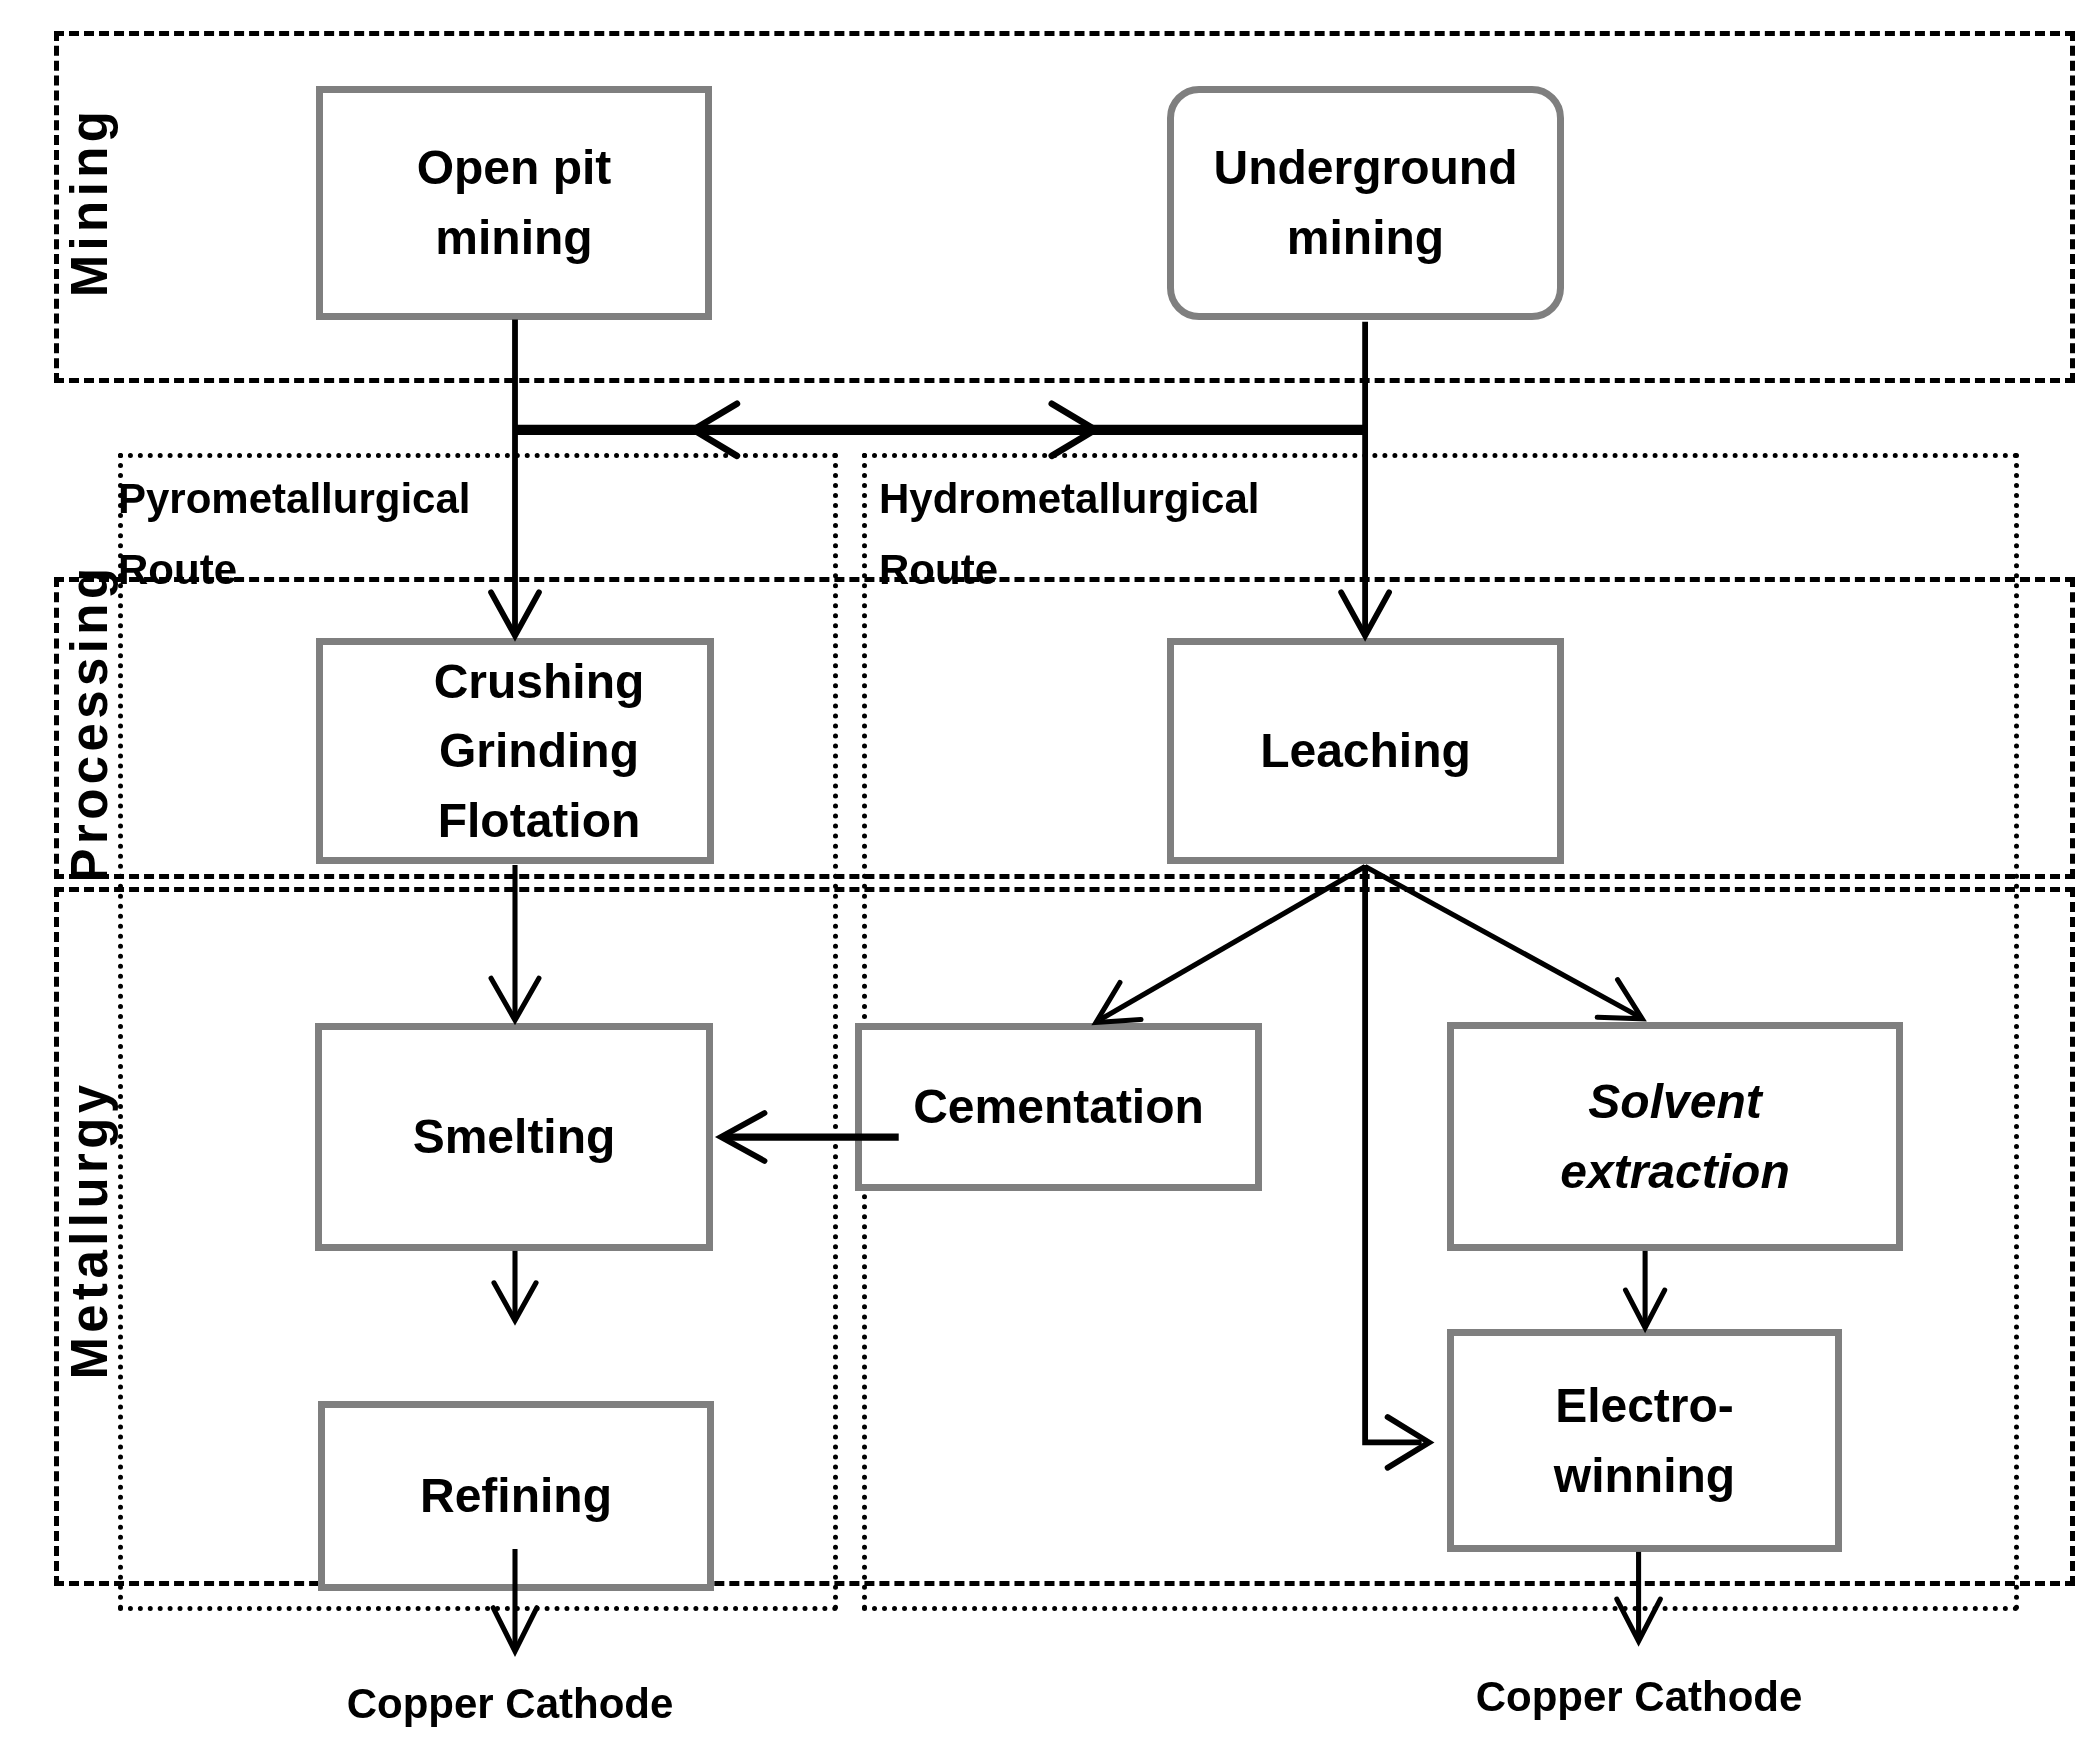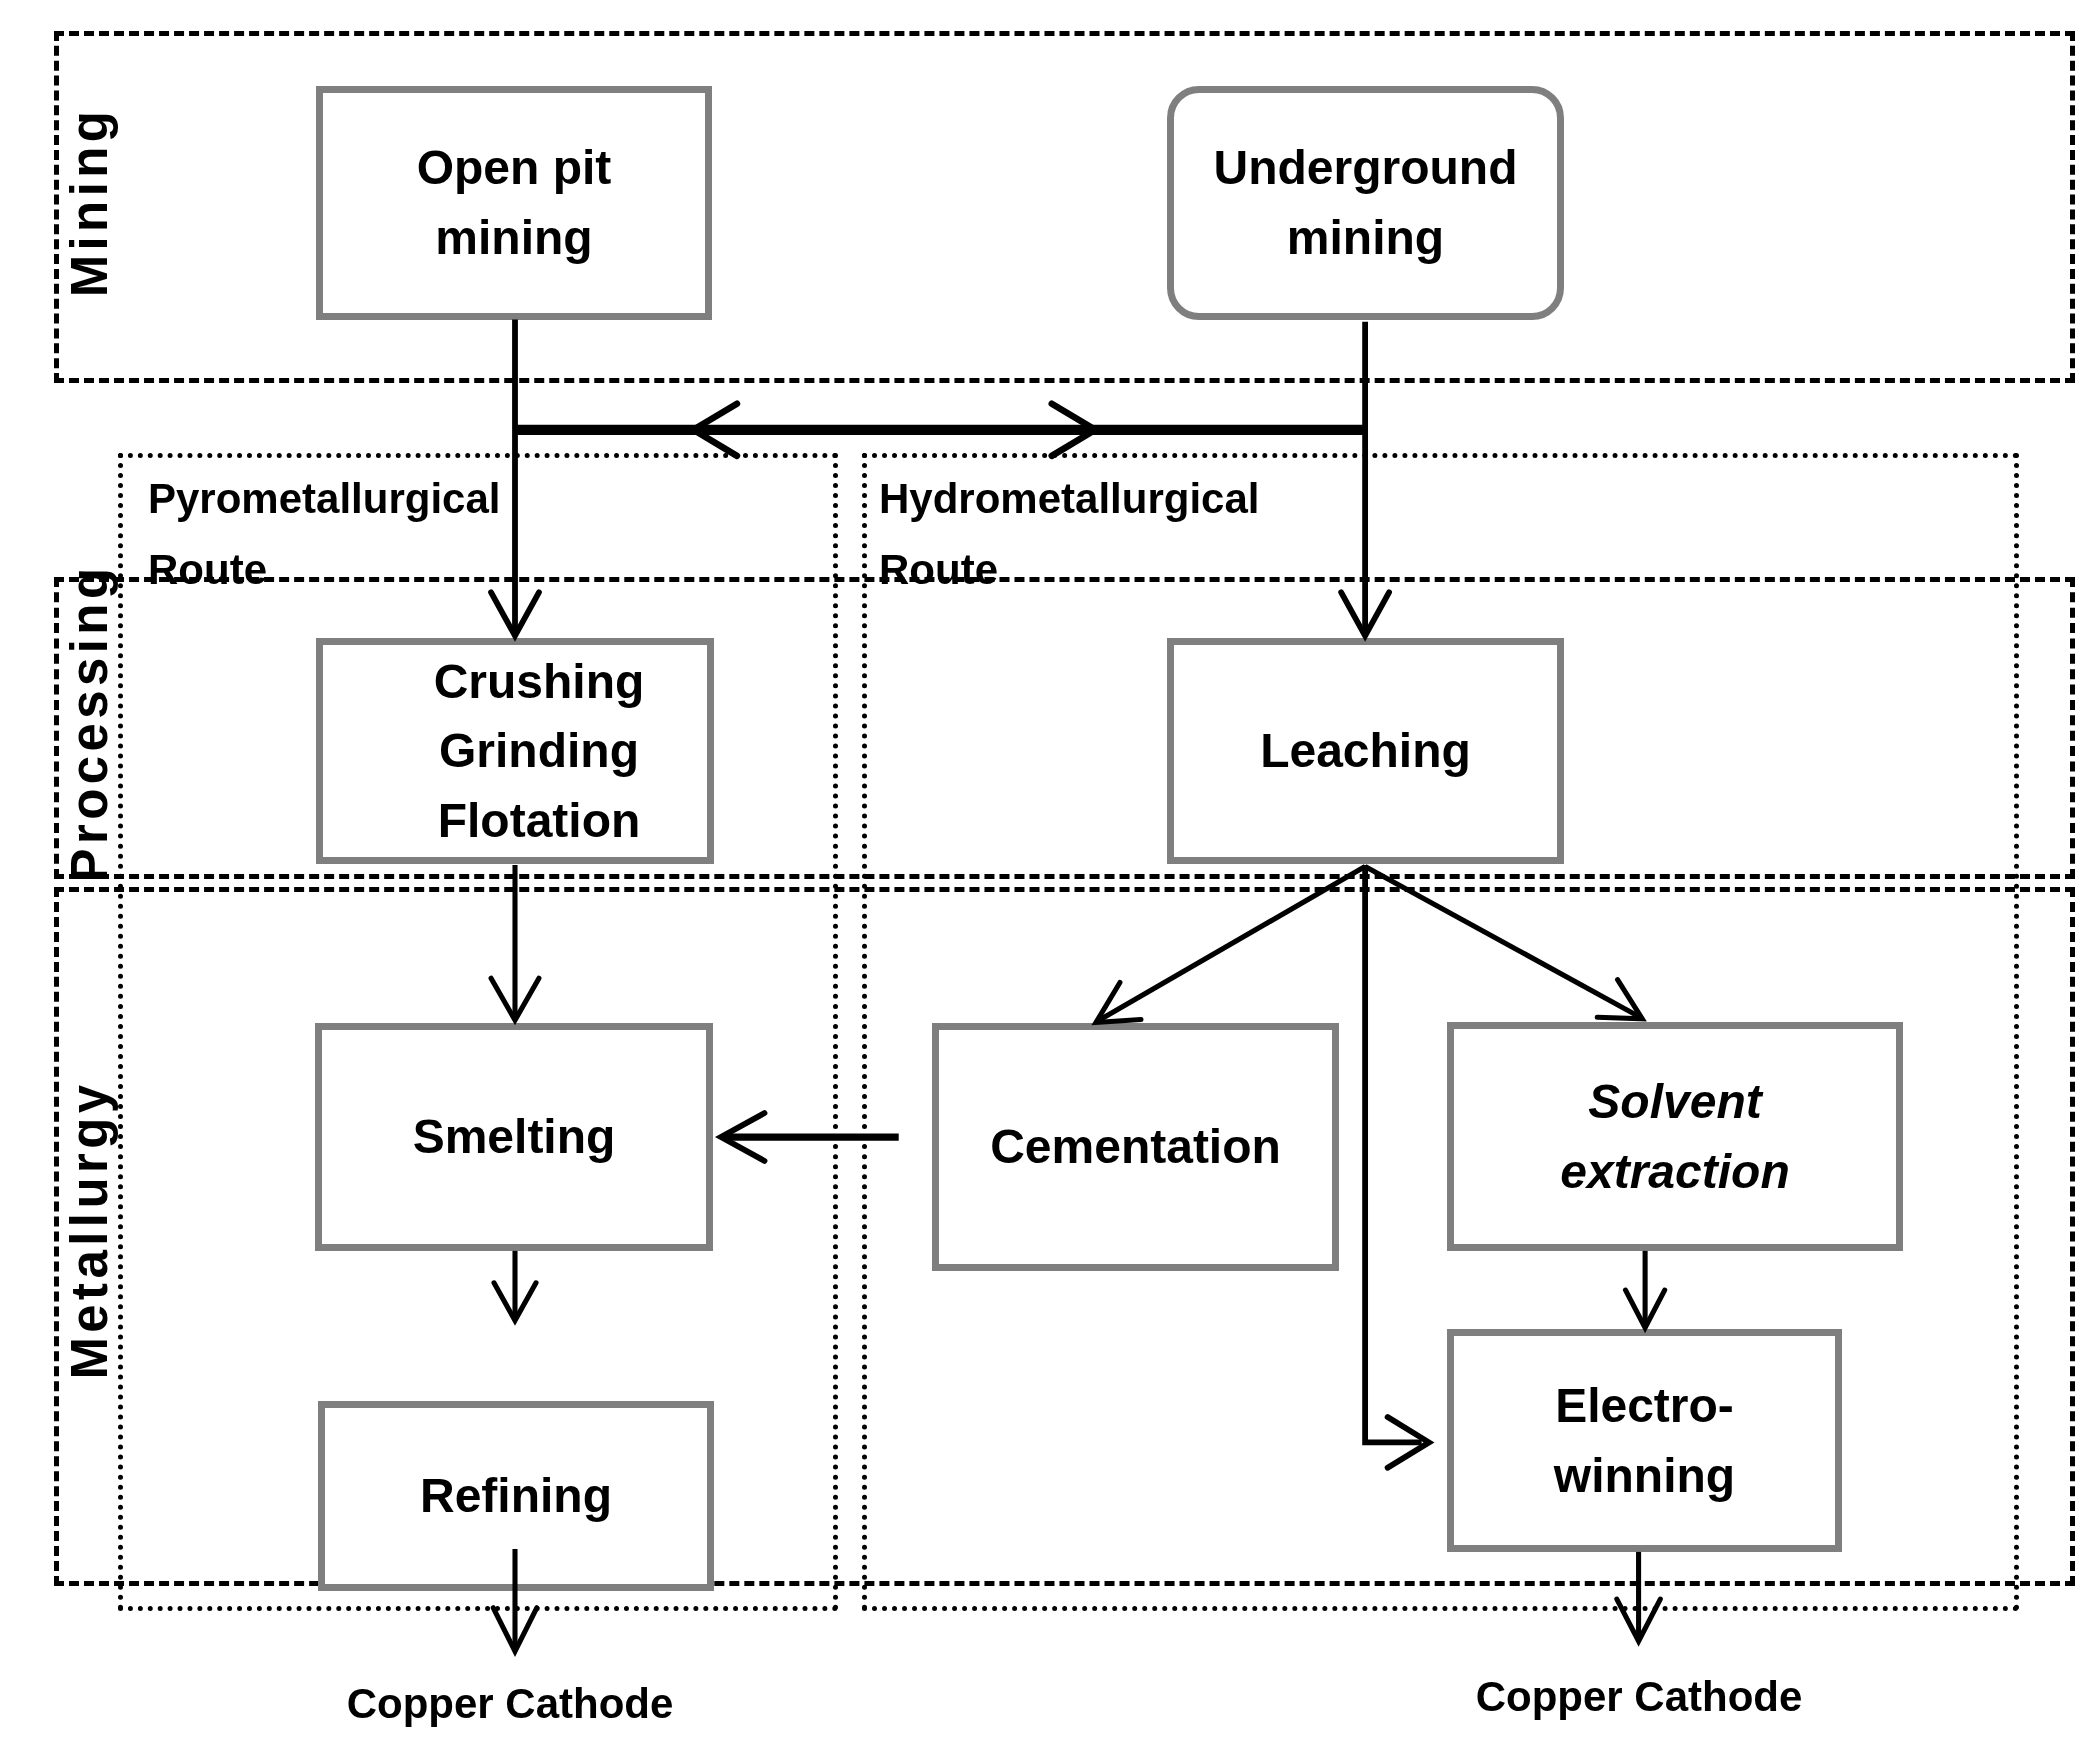--- a/index.html
+++ b/index.html
@@ -53,21 +53,21 @@
 
   
   .route-label {
     position: absolute;
     font-size: 42px;
     font-weight: bold;
     line-height: 71px;
     white-space: pre-line;
     z-index: 3;
   }
-  #route-label-pyro  { left: 148px;  top: 463px; }
+  #route-label-pyro  { left: 118px;  top: 463px; }
   #route-label-hydro { left: 879px; top: 463px; }
 
   
   .node {
     position: absolute;
     box-sizing: border-box;
     background: #ffffff;
     border: 7.3px solid #7f7f7f;
     display: flex;
     align-items: center;
@@ -77,21 +77,21 @@
     font-weight: bold;
     line-height: 1.45;
     white-space: pre-line;
     z-index: 4;
   }
   #node-open-pit     { left: 316px;  top: 86px;  width: 396px; height: 234px; }
   #node-underground  { left: 1167px; top: 86px;  width: 397px; height: 234px; border-radius: 32px; }
   #node-crushing     { left: 316px;  top: 638px;  width: 398px; height: 226px; padding-left: 48px; }
   #node-leaching     { left: 1167px; top: 638px;  width: 397px; height: 226px; }
   #node-smelting     { left: 315px;  top: 1023px; width: 398px; height: 228px; }
-  #node-cementation  { left: 932px; top: 1023px; width: 407px; height: 248px; }
+  #node-cementation  { left: 855px; top: 1023px; width: 407px; height: 168px; }
   #node-solvent      { left: 1447px; top: 1022px; width: 456px; height: 229px; font-style: italic; }
   #node-refining     { left: 318px;  top: 1401px; width: 396px; height: 190px; }
   #node-electro      { left: 1447px; top: 1329px; width: 395px; height: 223px; }
 
   
   .output-label {
     position: absolute;
     transform: translateX(-50%);
     font-size: 42px;
     font-weight: bold;

